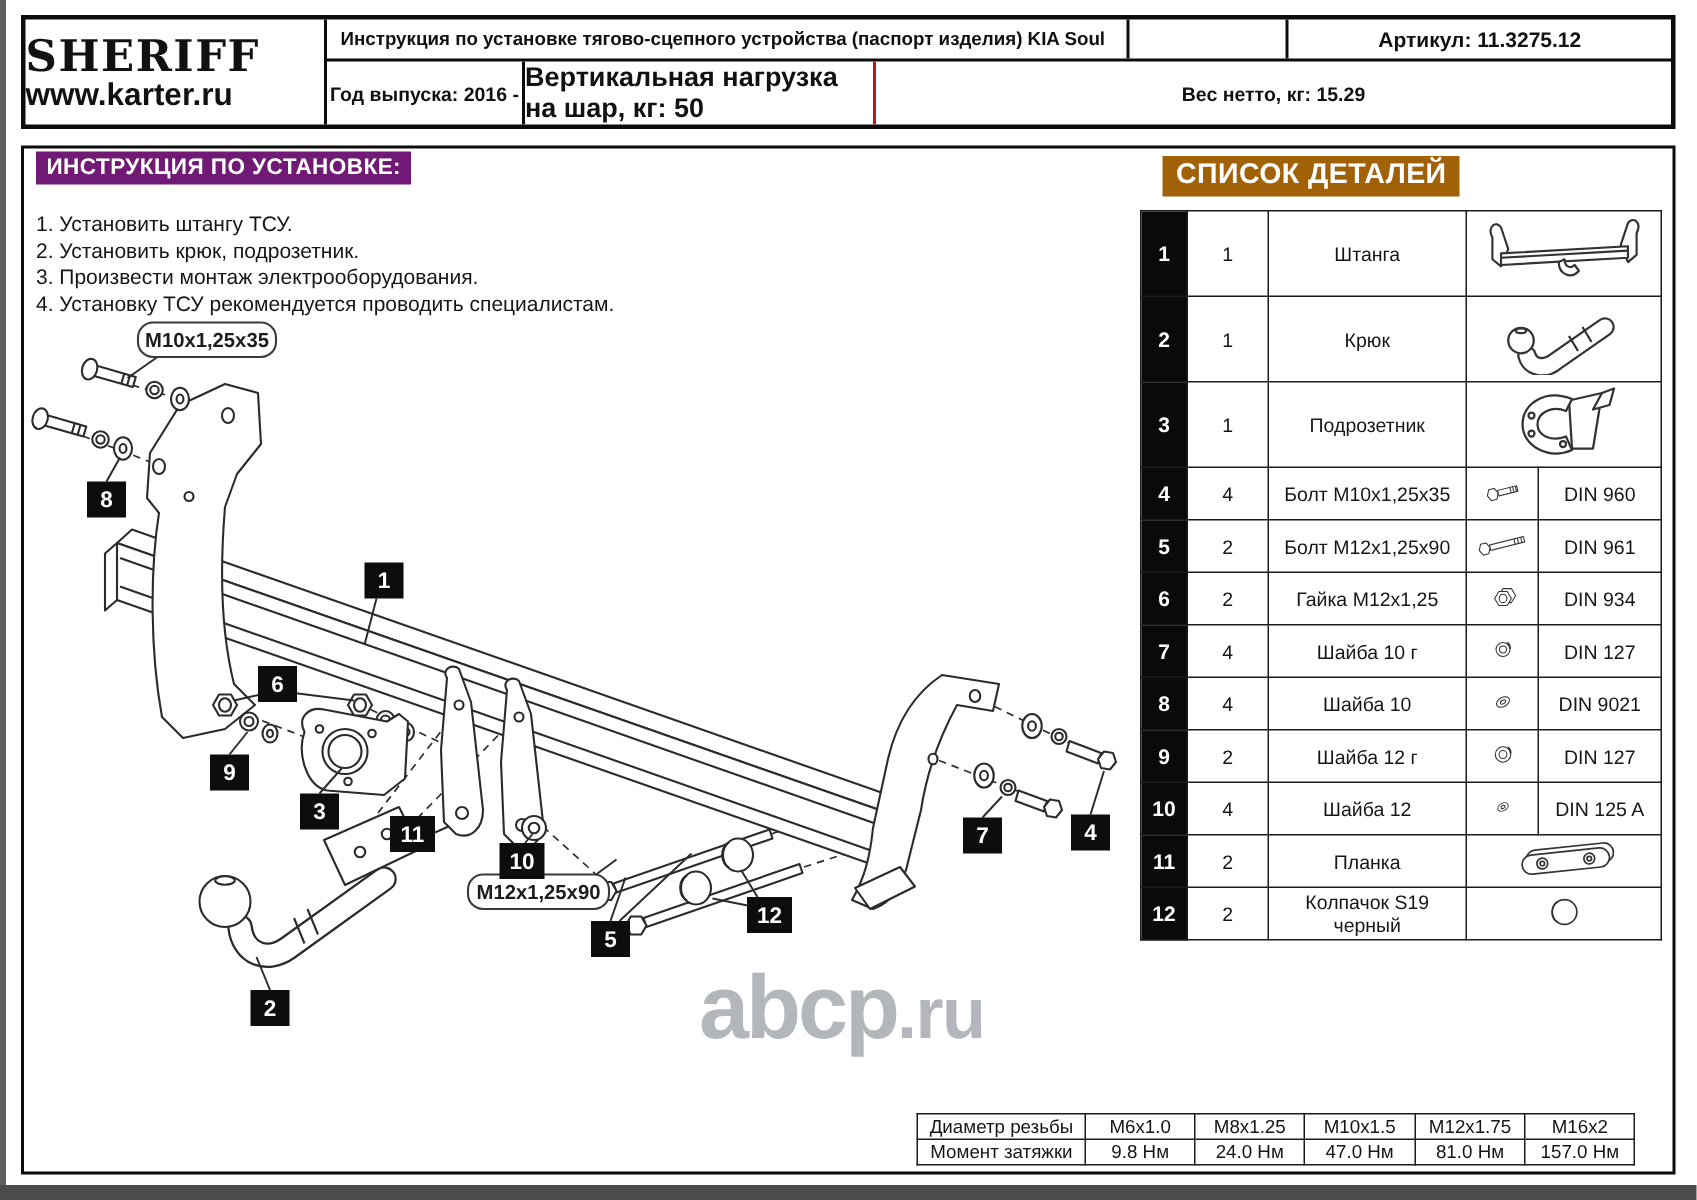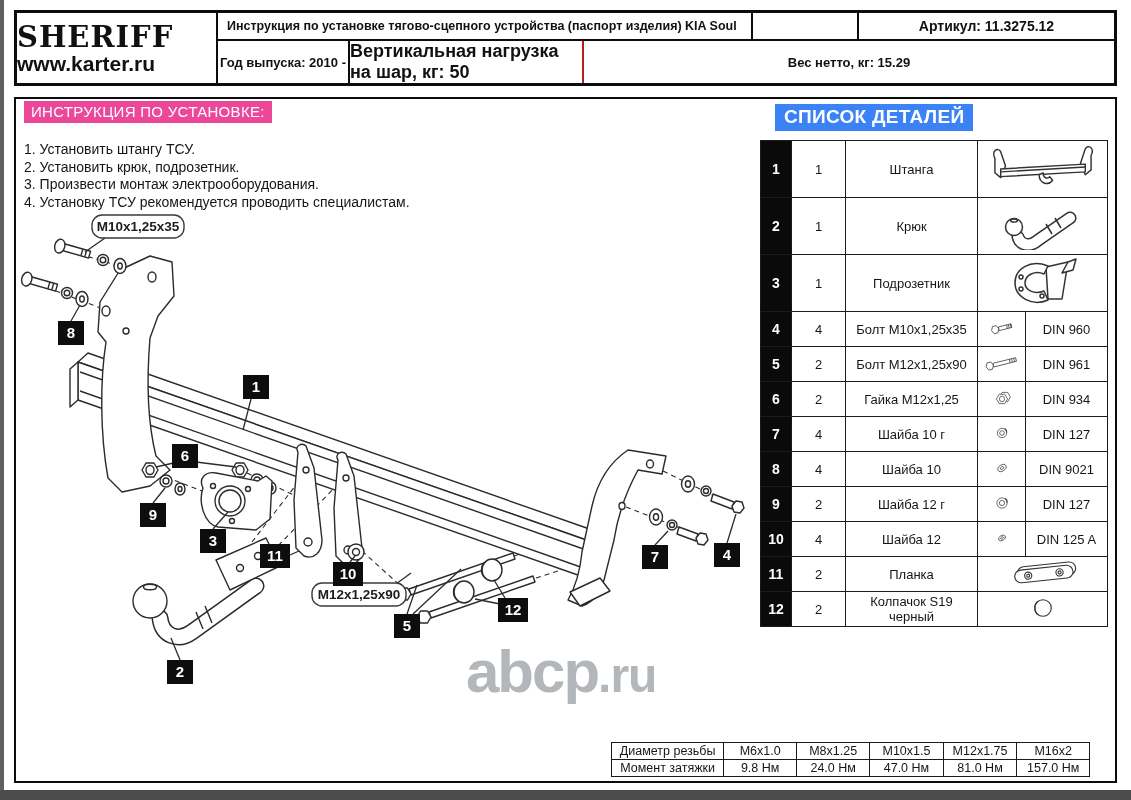--- a/index.html
+++ b/index.html
@@ -27,25 +27,25 @@
   .c-mass{width:337px;border-right:2px solid #0c0c0c;padding-left:9px;font-size:13px;}
   .c-year{width:130px;border-right:2px solid #0c0c0c;justify-content:center;font-size:13px;}
   .c-load{width:232px;border-right:2px solid #b91c1c;justify-content:center;font-size:18px;}
   .c-weight{flex:1;justify-content:center;font-size:13px;}
 
   
   .main-box{position:absolute;left:14px;top:97px;width:1099px;height:682px;
     border:2px solid #0c0c0c;background:#fff;}
 
   .instructions{position:absolute;left:24px;top:101px;width:480px;}
-  .instr-head{display:inline-block;background:#ec4899;color:#fff;font-weight:normal;
+  .instr-head{display:inline-block;background:#701a75;color:#fff;font-weight:bold;
     font-size:15px;padding:2px 7px 3px;letter-spacing:.3px;}
   .instr-steps{margin-top:18px;font-size:14px;line-height:17.5px;color:#161616;}
 
-  .parts-head{position:absolute;left:775px;top:104px;background:#3b82f6;color:#fff;
+  .parts-head{position:absolute;left:775px;top:104px;background:#a16207;color:#fff;
     font-weight:bold;font-size:19px;padding:2px 9px 3px;letter-spacing:.3px;}
 
   table.parts{position:absolute;left:760px;top:140px;border-collapse:collapse;width:348px;}
   table.parts td{border:1.5px solid #1b1b1b;text-align:center;font-size:13px;padding:0;color:#161616;}
   table.parts td.num{background:#0a0a0a;color:#fff;font-weight:bold;font-size:14px;width:30px;}
   table.parts td.qty{width:53px;}
   table.parts td.nm{width:131px;}
   table.parts td.ic{width:47px;}
   table.parts td.din{width:81px;}
   tr.tall{height:57px;} tr.short{height:35px;}
@@ -82,21 +82,21 @@
     <div class="brand">SHERIFF</div>
     <div class="site">www.karter.ru</div>
   </div>
   <div class="header-right">
     <div class="h-row h-row1">
       <div class="h-cell c-title">Инструкция по установке тягово-сцепного устройства (паспорт изделия)  KIA Soul</div>
       <div class="h-cell c-empty"></div>
       <div class="h-cell c-article">Артикул: 11.3275.12</div>
     </div>
     <div class="h-row">
-      <div class="h-cell c-year">Год выпуска: 2010 -</div>
+      <div class="h-cell c-year">Год выпуска: 2016 -</div>
       <div class="h-cell c-load">Вертикальная нагрузка на шар, кг: 50</div>
       <div class="h-cell c-weight">Вес нетто, кг: 15.29</div>
     </div>
   </div>
 </div>
 
 <div class="main-box"></div>
 
 <div class="instructions">
   <span class="instr-head">ИНСТРУКЦИЯ ПО УСТАНОВКЕ:</span>

